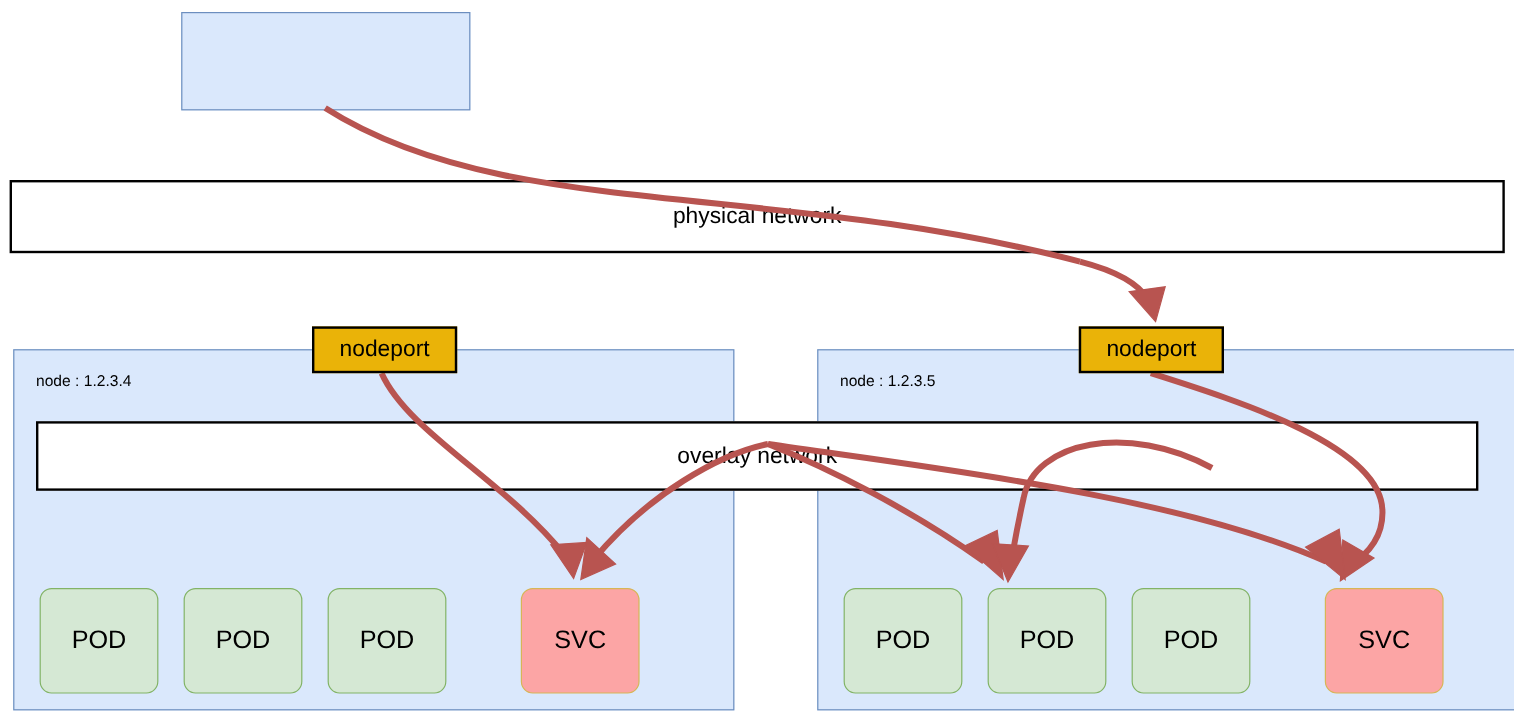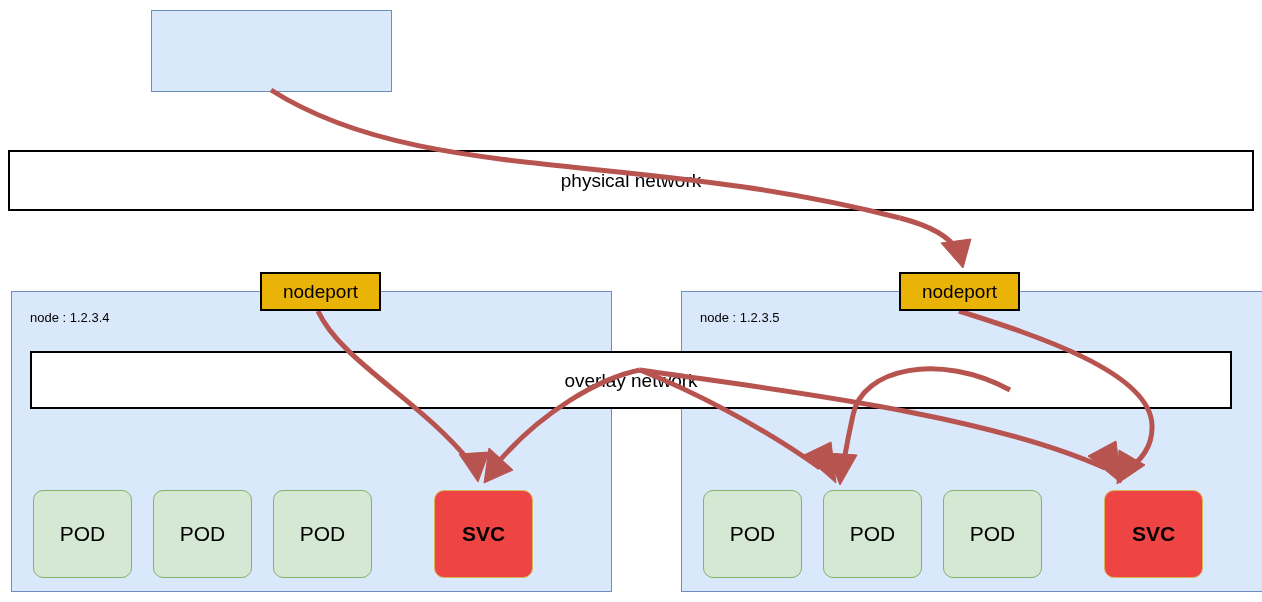--- a/index.html
+++ b/index.html
@@ -105,24 +105,23 @@
     justify-content: center;
     font-size: 21px;
     color: #000000;
     box-sizing: border-box;
   }
   .unit-pod {
     background: #d5e8d4;
     border: 1px solid #82b366;
   }
   .unit-svc {
-    background: #ef4444;
+    background: #fca5a5;
     border: 1px solid #d6b656;
     margin-left: 41px;
-    font-weight: bold;
   }
 
   
   .nodeport {
     background: #eab308;
     border: 2px solid #000000;
     top: 272px;
     height: 39px;
     display: flex;
     align-items: center;

